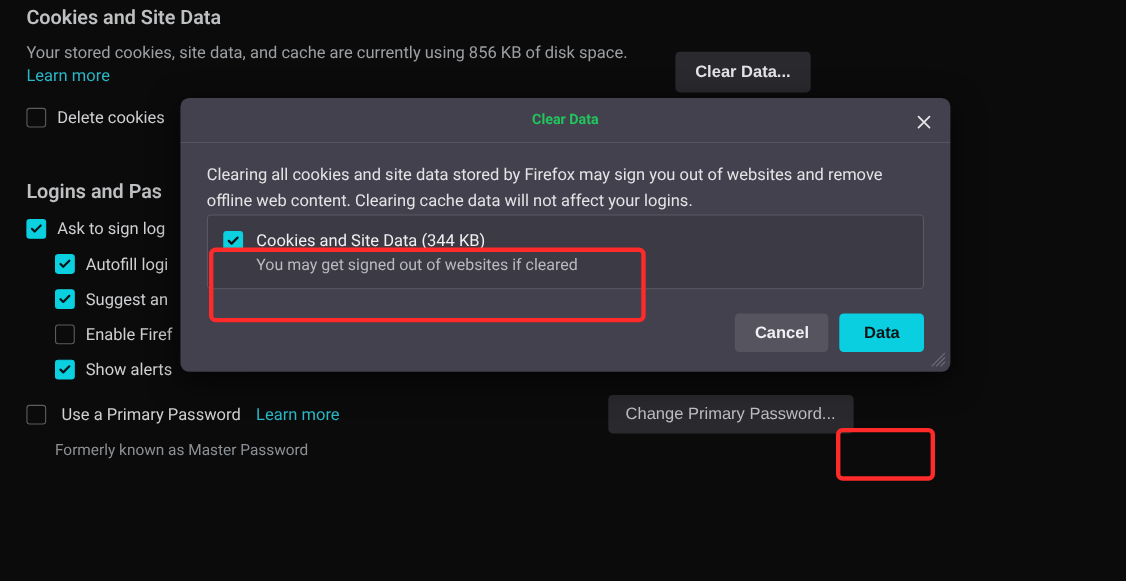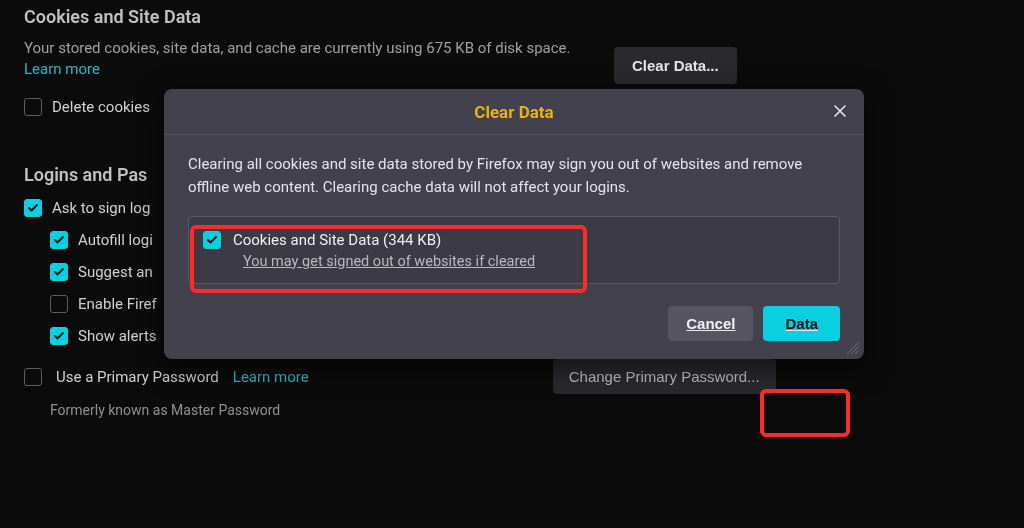--- a/index.html
+++ b/index.html
@@ -82,43 +82,43 @@
   }
   .modal-header {
     display: flex;
     align-items: center;
     justify-content: center;
     position: relative;
     padding: 13px 16px 12px 16px;
     border-bottom: 1px solid #56555f;
     border-top-left-radius: 8px; border-top-right-radius: 8px;
   }
-  .modal-title { font-weight: 700; font-size: 17px; color: #eab308; }
+  .modal-title { font-weight: 700; font-size: 13px; color: #22c55e; }
   .close-btn {
     position: absolute; right: 10px; top: 8px;
     width: 28px; height: 28px;
     display: flex; align-items: center; justify-content: center;
     cursor: pointer; border-radius: 4px;
   }
   .modal-body { padding: 18px 24px 8px 24px; }
-  .modal-desc { color: #e4e4e7; line-height: 1.55; margin-bottom: 16px; }
+  .modal-desc { color: #e4e4e7; line-height: 1.55; margin-bottom: 0; }
 
   .options-box {
     border: 1px solid #5a5964;
     border-radius: 4px;
     background: #3b3a45;
     overflow: hidden;
   }
   .opt {
     padding: 13px 14px 13px 14px;
   }
   .opt + .opt { border-top: 1px solid #55545f; }
   .opt .opt-row { display: flex; align-items: flex-end; gap: 12px; }
   .opt-label { color: #f0f0f2; font-size: 15px; }
-  .opt-sub { color: #b9bac0; font-size: 14.5px; margin-left: 40px; margin-top: 4px; text-decoration: underline; }
+  .opt-sub { color: #b9bac0; font-size: 14.5px; margin-left: 30px; margin-top: 4px; }
 
   .opt .cb { width: 18px; height: 18px; margin-top: 1px; }
 
   .hl-red {
     border: 4px solid #ff2a2a;
     border-radius: 6px;
     pointer-events: none;
   }
   .hl-opt1 {
     position: absolute;
@@ -129,21 +129,20 @@
     position: absolute;
     left: 760px; top: 389px;
     width: 90px; height: 48px;
   }
 
   .modal-footer {
     display: flex;
     justify-content: flex-end;
     gap: 10px;
     padding: 14px 24px 18px 24px;
-    text-decoration: underline;
   }
   .btn-cancel {
     background: #56555f;
     color: #f0f0f2;
     border: none;
     border-radius: 4px;
     padding: 9px 18px;
     font-size: 15px;
     font-weight: 600;
     cursor: pointer;
@@ -180,21 +179,21 @@
   }
 </style>
 </head>
 <body>
 
 <div class="page">
 
   <div class="section-title">Cookies and Site Data</div>
   <div class="row-top">
     <div class="left">
-      <span class="desc-line">Your stored cookies, site data, and cache are currently using 675 KB of disk space.</span>
+      <span class="desc-line">Your stored cookies, site data, and cache are currently using 856 KB of disk space.</span>
       <span>&nbsp;&nbsp;</span>
       <span class="link">Learn more</span>
     </div>
     <div class="right">
       <button class="btn-ghost">Clear Data...</button>
     </div>
   </div>
 
   <div class="checkbox-row">
     <span class="cb">

